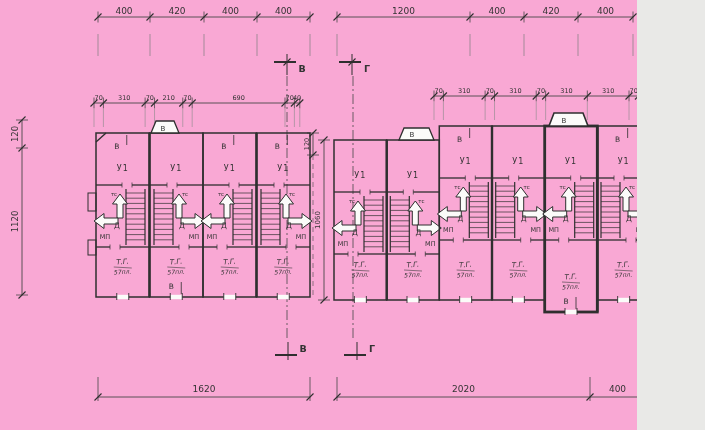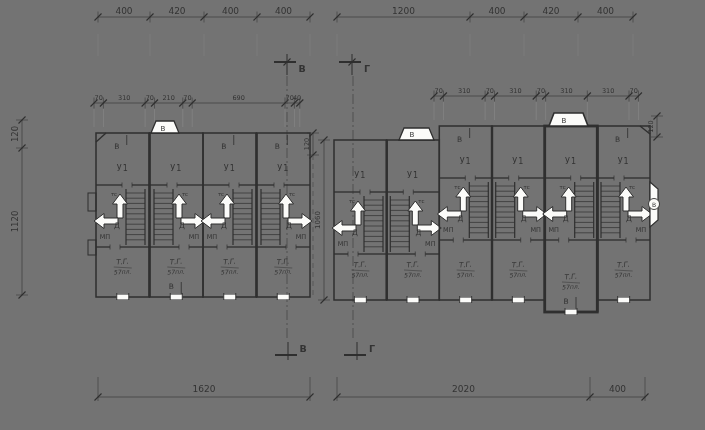--- a/index.html
+++ b/index.html
@@ -1,17 +1,17 @@
 <!DOCTYPE html>
 <html><head>
 <meta charset="utf-8">
 <style>
   html,body{margin:0;padding:0;background:#e9e9e7;}
   .sheet{
-    width:705px;height:430px;position:relative;background:#737373;
+    width:637px;height:430px;position:relative;background:#f9a8d4;
     font-family:"DejaVu Sans", sans-serif; overflow:hidden;
   }
   svg text{font-family:"DejaVu Sans", sans-serif; fill:#333;}
   .note{font-style:italic;}
 </style>
 </head>
 <body>
 
 <div class="sheet">
   <svg id="plan" width="705" height="430" viewBox="0 0 705 430">

